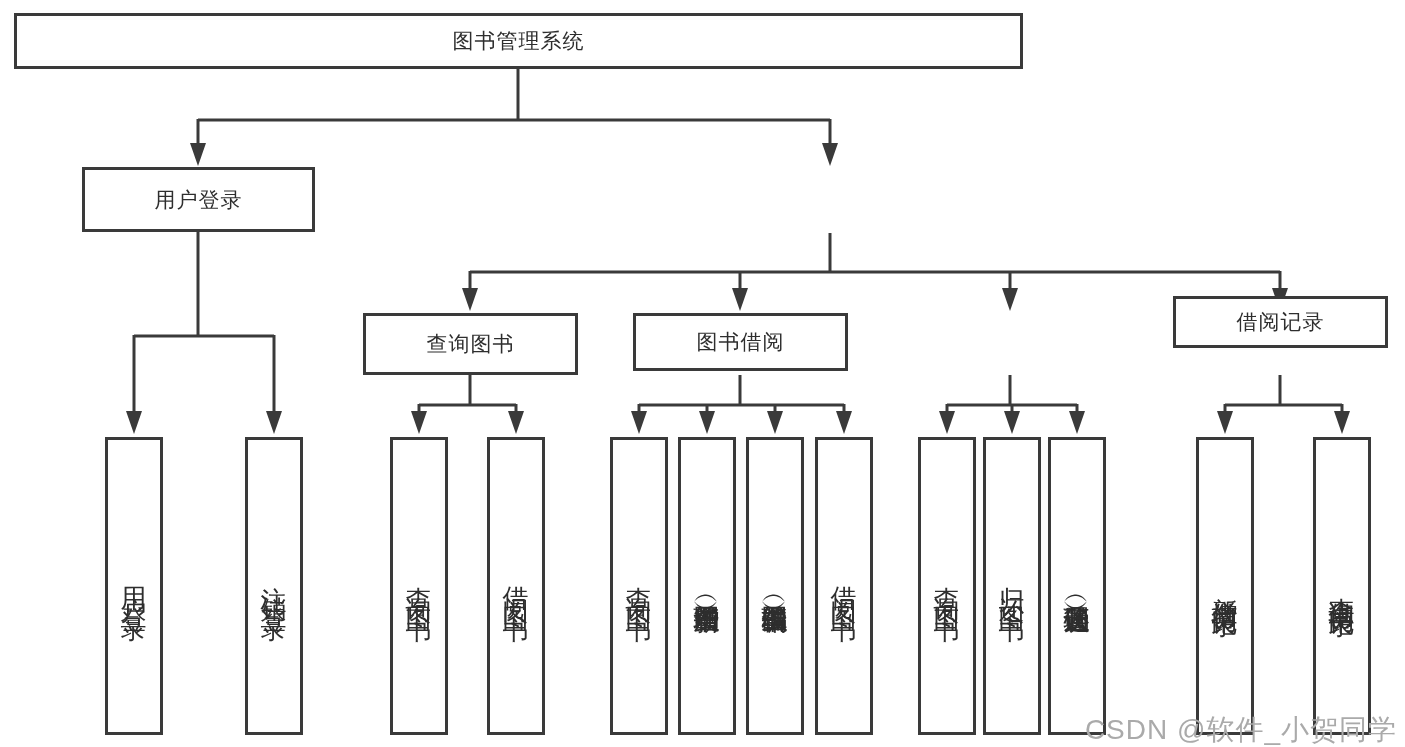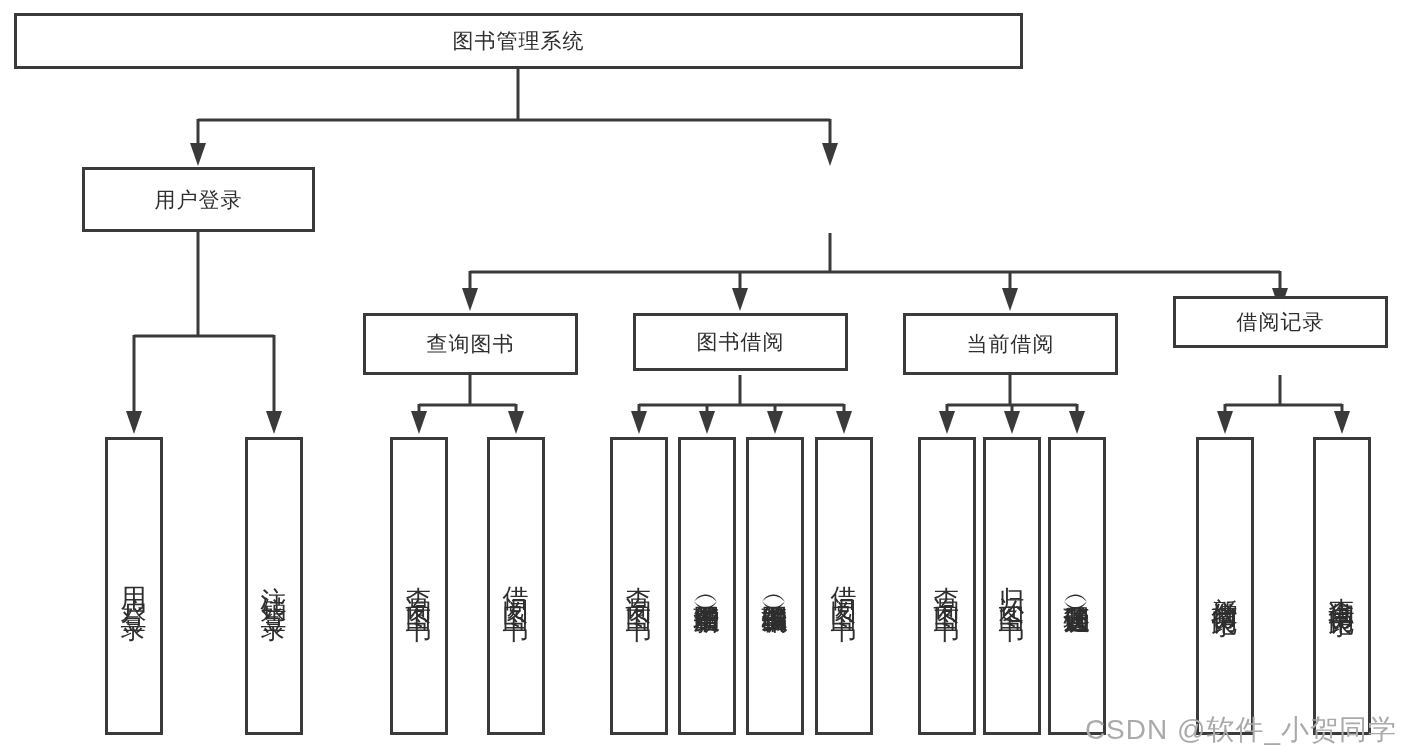--- a/index.html
+++ b/index.html
@@ -124,23 +124,20 @@
   <div class="node hbox" style="left:82px;top:167px;width:233px;height:65px">
     <span class="lbl">用户登录</span>
   </div>
 
   <div class="node hbox" style="left:363px;top:313px;width:215px;height:62px">
     <span class="lbl">查询图书</span>
   </div>
   <div class="node hbox" style="left:633px;top:313px;width:215px;height:58px">
     <span class="lbl">图书借阅</span>
   </div>
-  <div class="node hbox" style="left:903px;top:313px;width:215px;height:62px">
-    <span class="lbl">当前借阅</span>
-  </div>
   <div class="node hbox" style="left:1173px;top:296px;width:215px;height:52px">
     <span class="lbl">借阅记录</span>
   </div>
 
   <div class="node vbox" style="left:105px;top:437px;width:58px;height:298px">
     <span class="lbl" style="letter-spacing: 10px;">用户登录</span>
   </div>
   <div class="node vbox" style="left:245px;top:437px;width:58px;height:298px">
     <span class="lbl" style="letter-spacing: 10px;">注销登录</span>
   </div>

